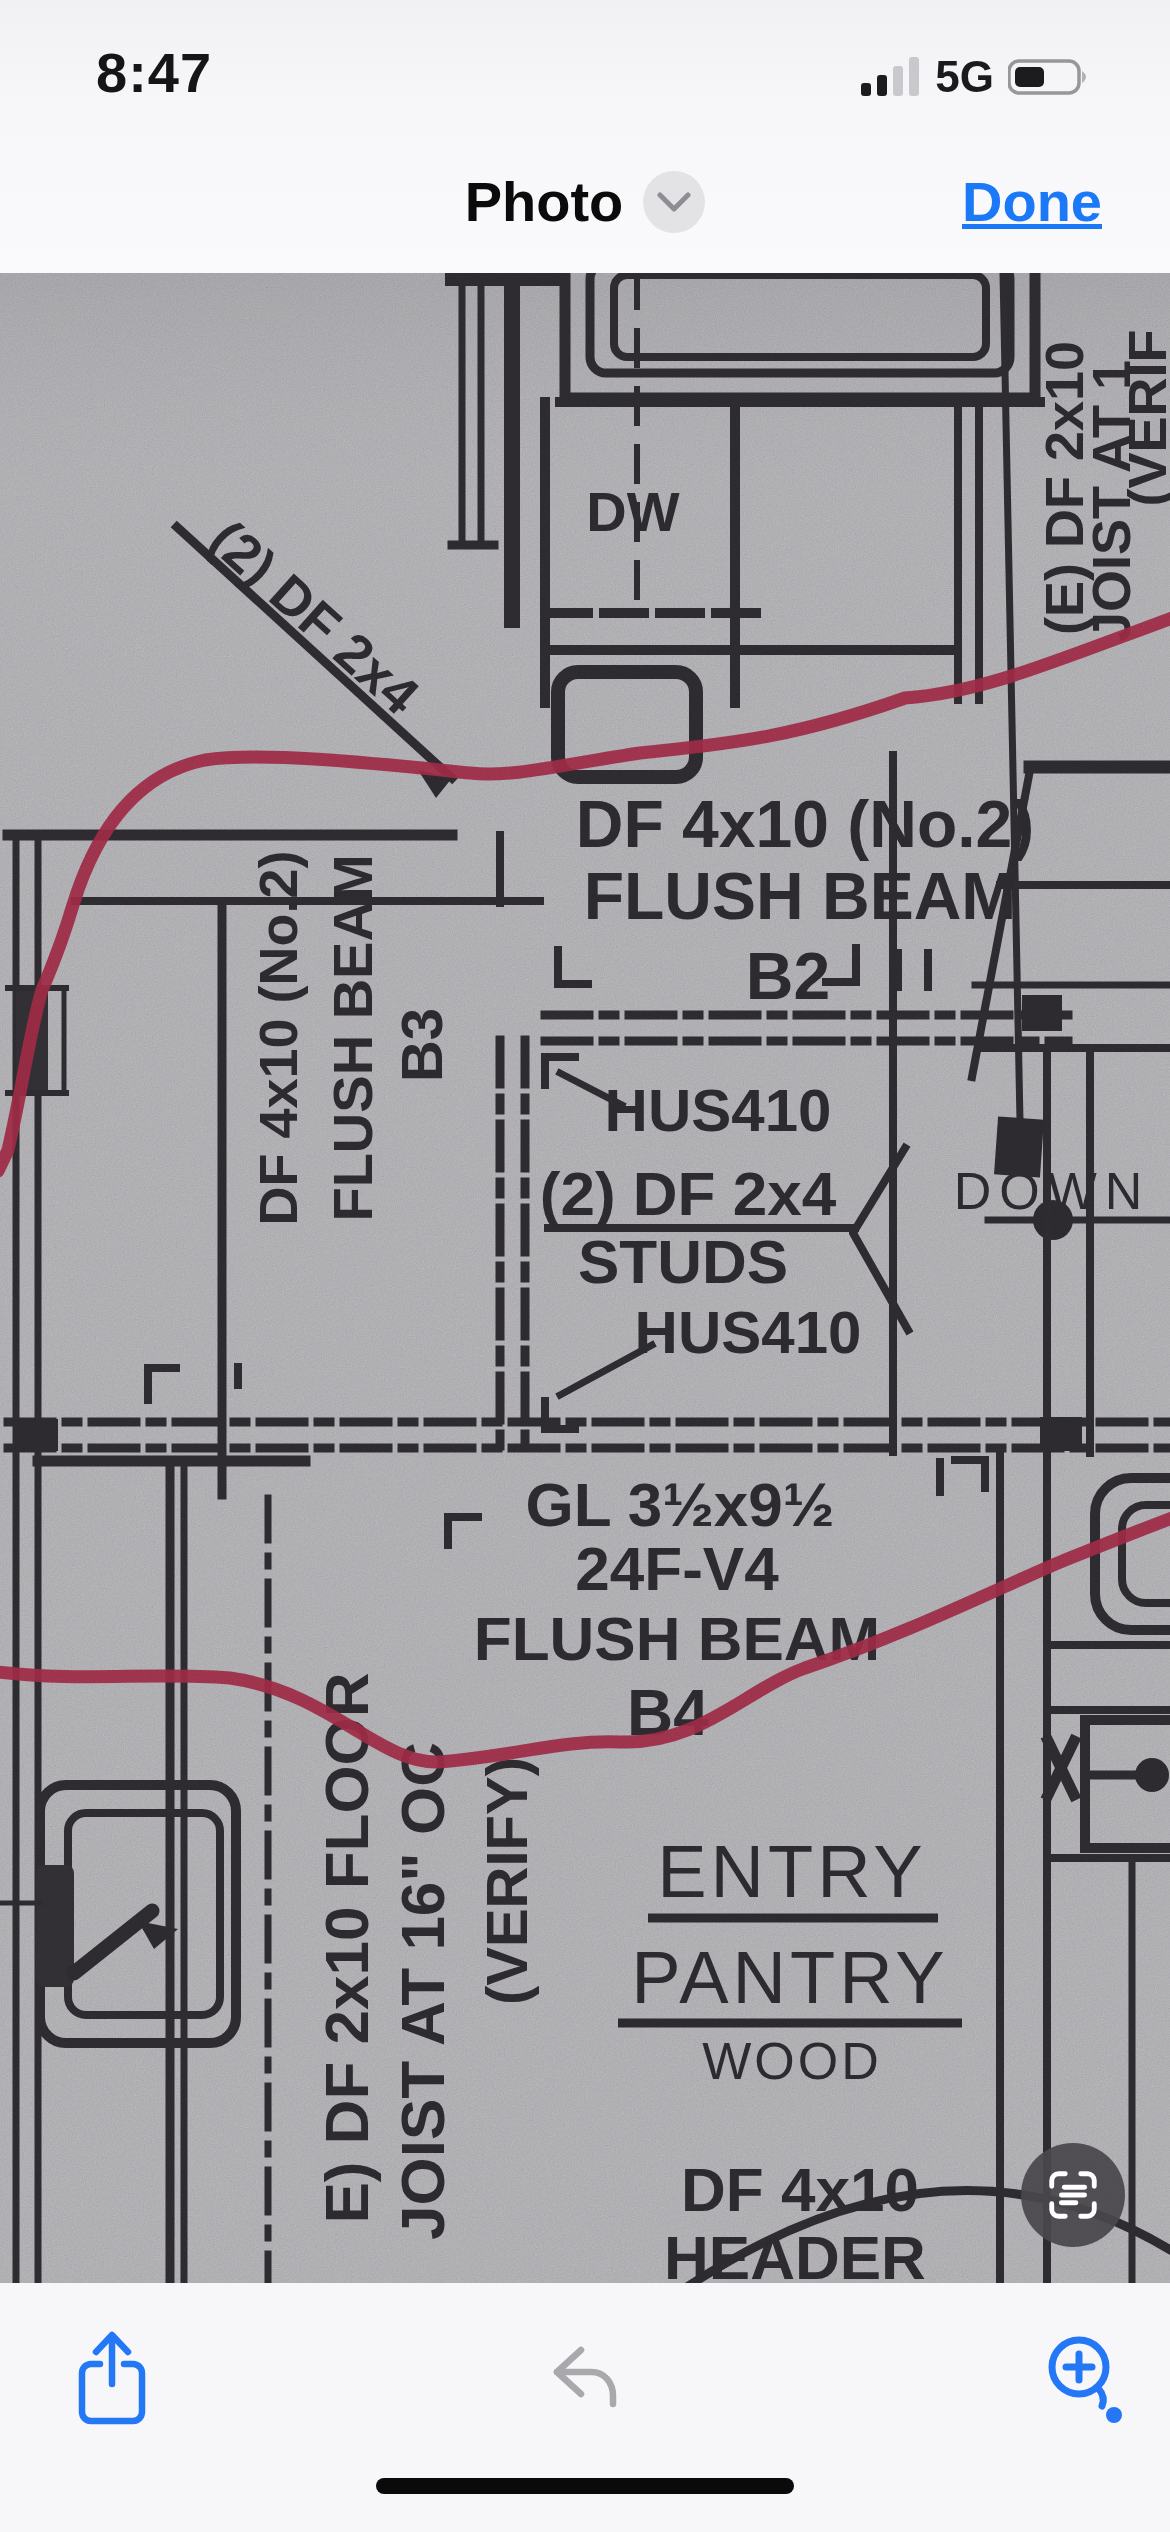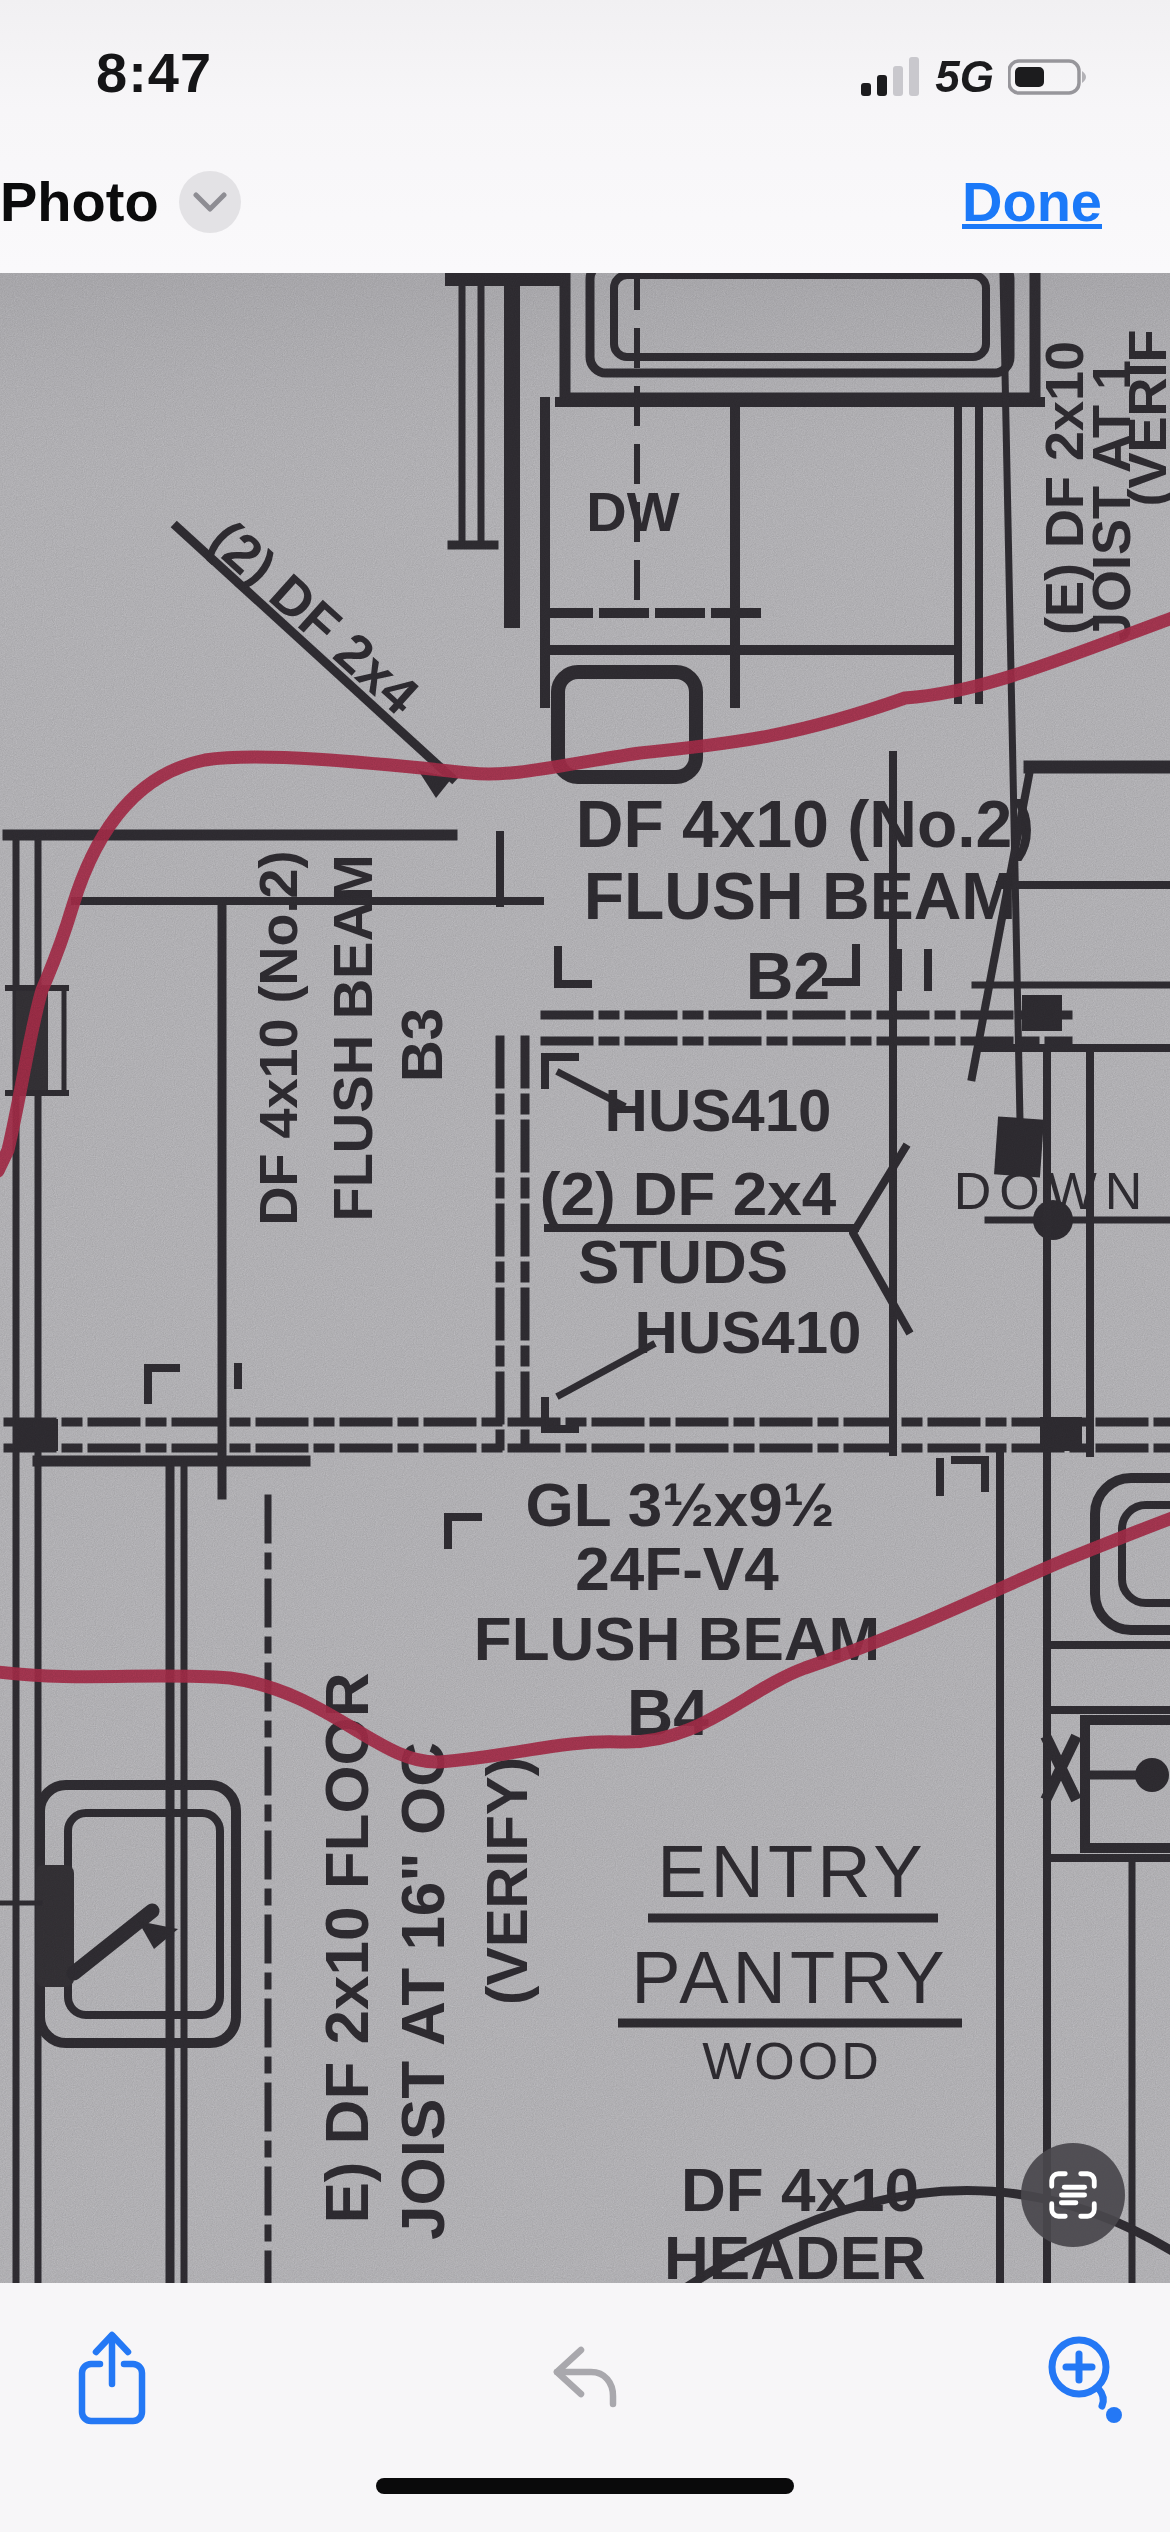--- a/index.html
+++ b/index.html
@@ -4,24 +4,24 @@
 <style>
   html,body{margin:0;padding:0;background:#000;}
   #screen{position:relative;width:1170px;height:2532px;overflow:hidden;
     font-family:"Liberation Sans",sans-serif;background:#c7c6ca;}
   
   #topbars{position:absolute;top:0;left:0;width:1170px;height:273px;
     background:linear-gradient(180deg,#f1f0f2 0%,#f7f6f8 40%,#faf9fb 100%);z-index:5;}
   .status-row{position:absolute;top:0;left:0;width:1170px;height:130px;text-align:center;}
   .time{position:absolute;left:96px;top:40px;font-size:56px;font-weight:700;color:#151517;letter-spacing:1px;}
   .status-right{position:absolute;right:72px;top:52px;display:flex;align-items:center;gap:14px;}
-  .net{font-size:44px;font-weight:600;color:#1b1b1d;font-style:italic;}
+  .net{font-size:44px;font-weight:600;color:#1b1b1d;}
   .nav-row{position:absolute;top:130px;left:0;width:1170px;height:143px;}
   .nav-center{position:absolute;left:0;top:0;width:1170px;height:143px;
-    display:flex;align-items:center;justify-content:flex-start;gap:20px;}
+    display:flex;align-items:center;justify-content:center;gap:20px;}
   .nav-title{font-size:56px;font-weight:700;color:#0b0b0c;}
   .chev-circle{width:62px;height:62px;border-radius:50%;background:#e3e2e5;
     display:flex;align-items:center;justify-content:center;}
   .done{position:absolute;right:68px;top:0;height:143px;display:flex;align-items:center;
     font-size:56px;font-weight:600;color:#1b79f8;text-decoration:underline;}
   
   #photo{position:absolute;top:273px;left:0;width:1170px;height:2010px;background:#c7c6ca;}
   
   #livetext{position:absolute;left:1021px;top:2143px;width:104px;height:104px;border-radius:50%;
     background:rgba(73,71,76,.93);display:flex;align-items:center;justify-content:center;z-index:6;}

